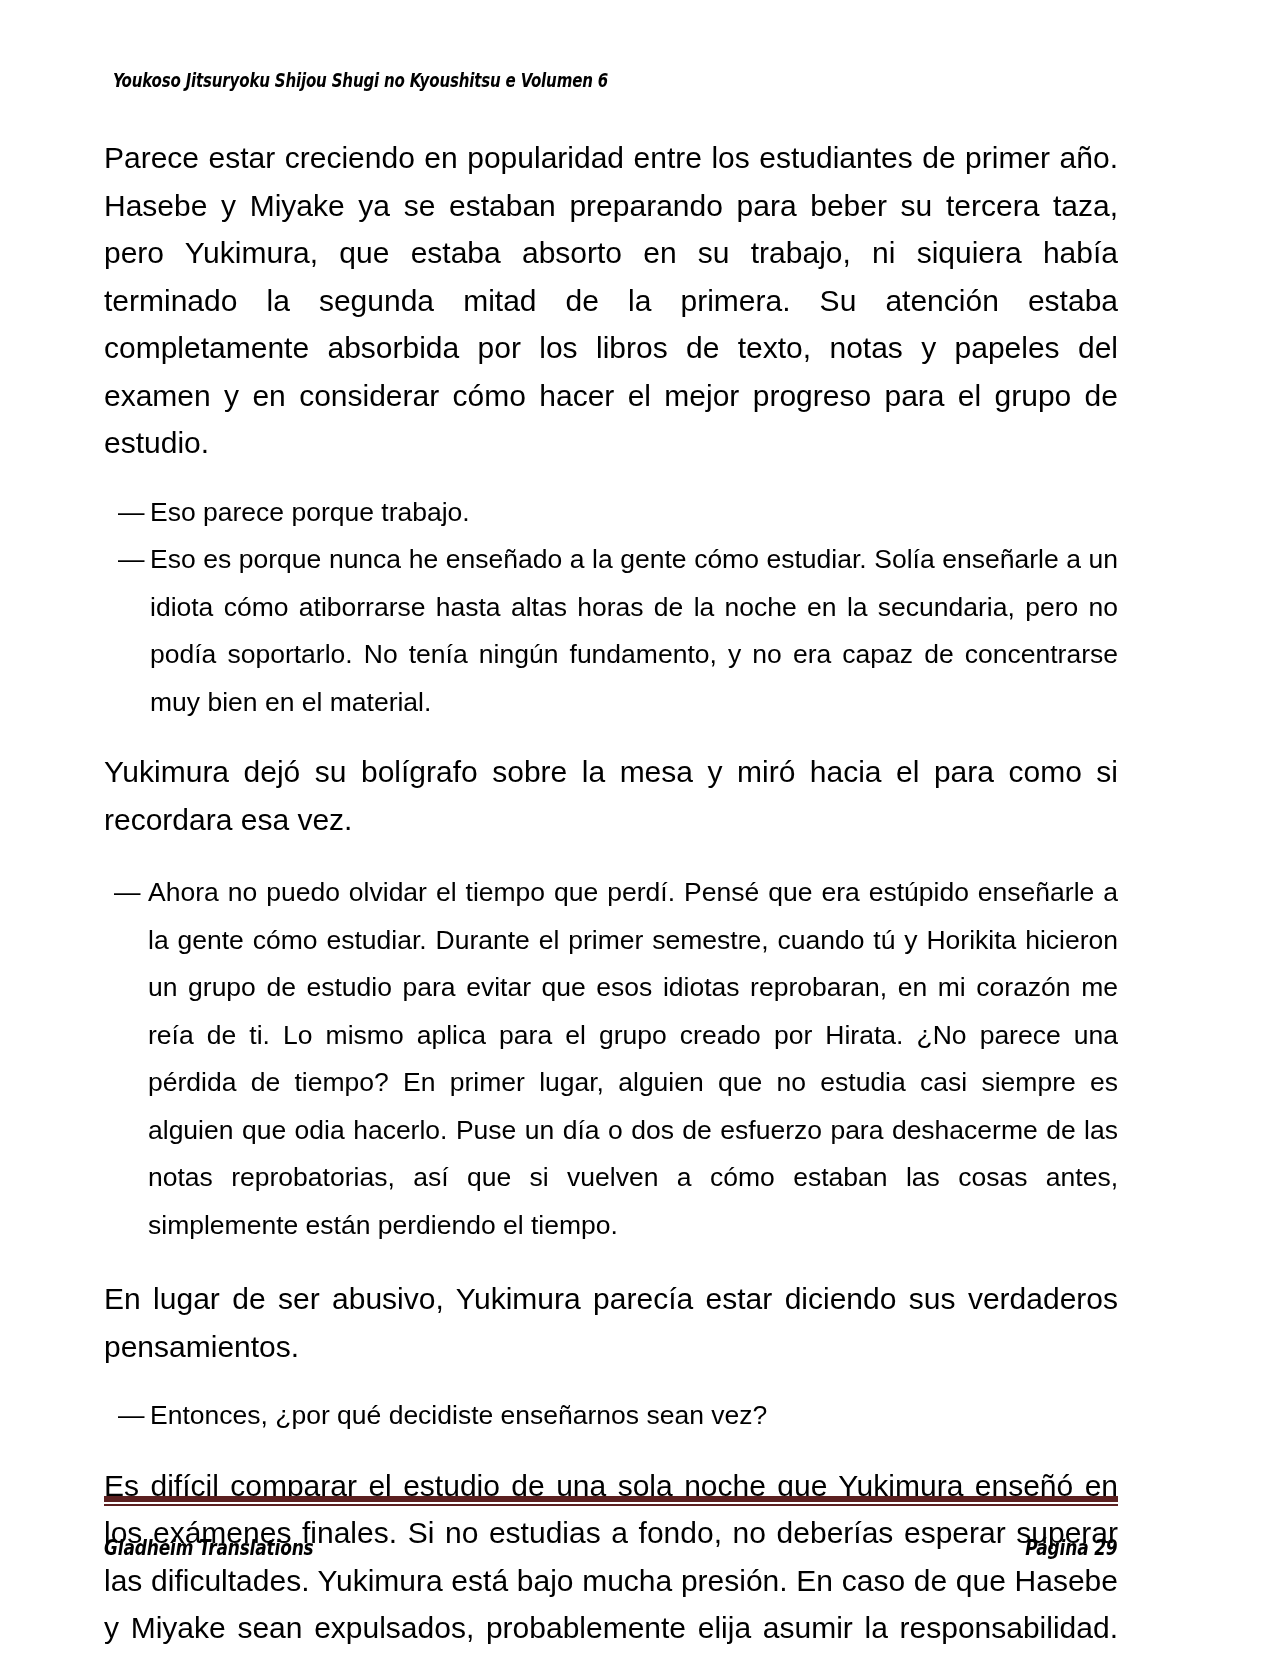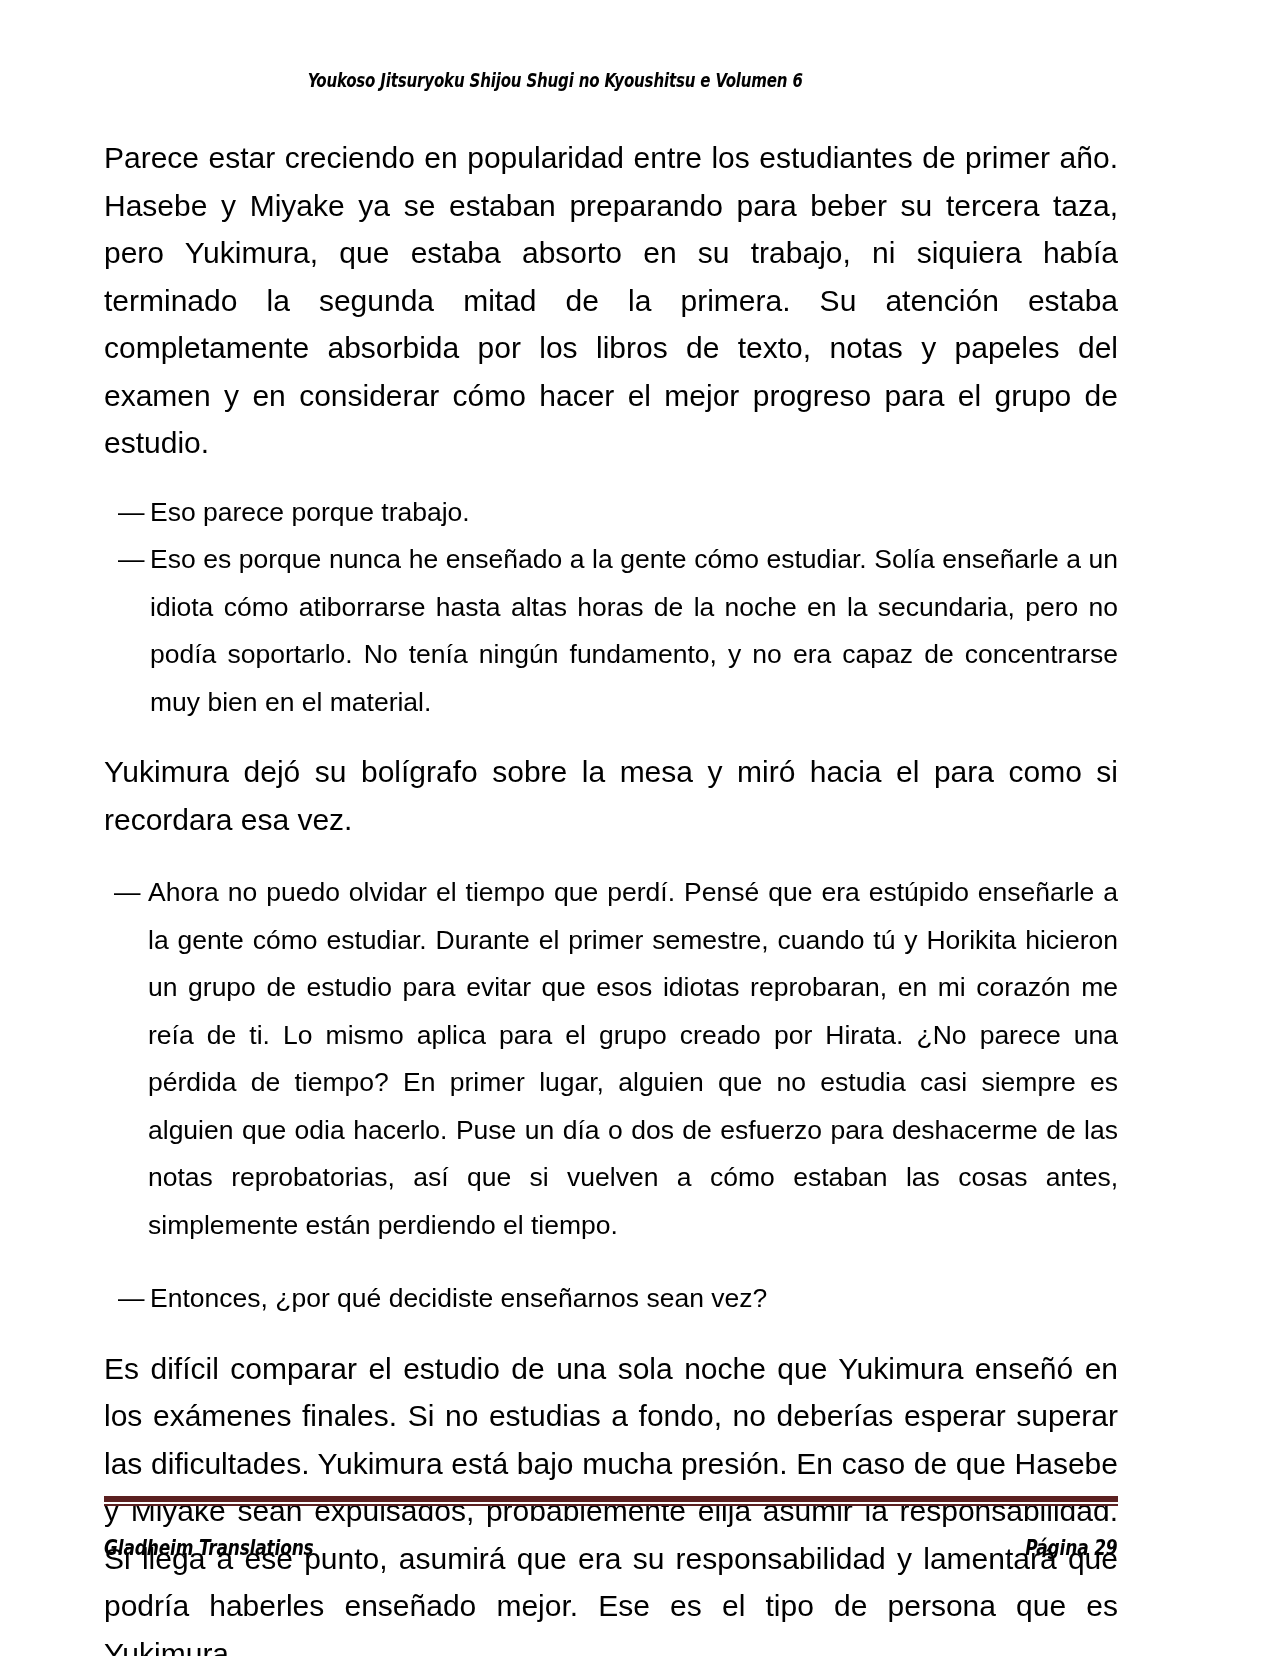--- a/index.html
+++ b/index.html
@@ -20,21 +20,20 @@
     overflow: hidden;
   }
 
   
   .doc-header {
     position: absolute;
     left: 113px;
     top: 68px;
     width: 1005px;
     height: 30px;
-    text-align: center;
   }
   .doc-header .header-title {
     font-family: "DejaVu Sans Condensed", "Liberation Sans Narrow", "Liberation Sans", sans-serif;
     font-size: 19px;
     font-weight: bold;
     font-style: italic;
     letter-spacing: -0.2px;
     line-height: 24px;
     color: #000000;
     white-space: nowrap;
@@ -148,20 +147,21 @@
     </div>
 
     <p class="para">Yukimura dejó su bolígrafo sobre la mesa y miró hacia el para como si recordara esa vez.</p>
 
     <div class="dialogue-group block-gap-top block-gap-bottom">
       <p class="dialogue tight">
         <span class="dash">—</span><span>Ahora no puedo olvidar el tiempo que perdí. Pensé que era estúpido enseñarle a la gente cómo estudiar. Durante el primer semestre, cuando tú y Horikita hicieron un grupo de estudio para evitar que esos idiotas reprobaran, en mi corazón me reía de ti. Lo mismo aplica para el grupo creado por Hirata. ¿No parece una pérdida de tiempo? En primer lugar, alguien que no estudia casi siempre es alguien que odia hacerlo. Puse un día o dos de esfuerzo para deshacerme de las notas reprobatorias, así que si vuelven a cómo estaban las cosas antes, simplemente están perdiendo el tiempo.</span>
       </p>
     </div>
 
+    <p class="para">En lugar de ser abusivo, Yukimura parecía estar diciendo sus verdaderos pensamientos.</p>
 
     <div class="dialogue-group">
       <p class="dialogue">
         <span class="dash">—</span><span>Entonces, ¿por qué decidiste enseñarnos sean vez?</span>
       </p>
     </div>
 
     <p class="para">Es difícil comparar el estudio de una sola noche que Yukimura enseñó en los exámenes finales. Si no estudias a fondo, no deberías esperar superar las dificultades. Yukimura está bajo mucha presión. En caso de que Hasebe y Miyake sean expulsados, probablemente elija asumir la responsabilidad. Si llega a ese punto, asumirá que era su responsabilidad y lamentará que podría haberles enseñado mejor. Ese es el tipo de persona que es Yukimura.</p>
 
   </div>

